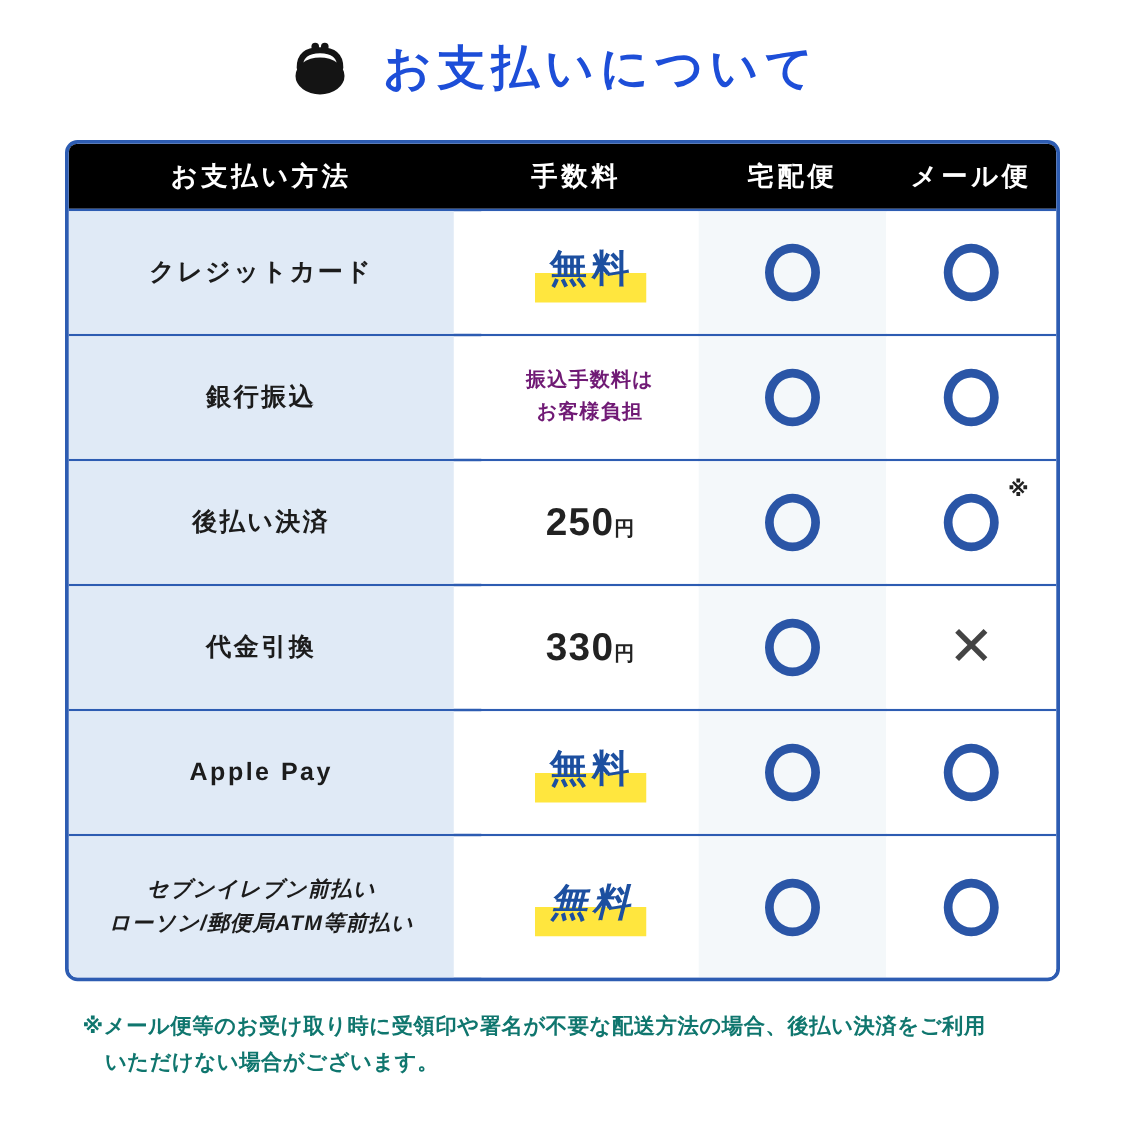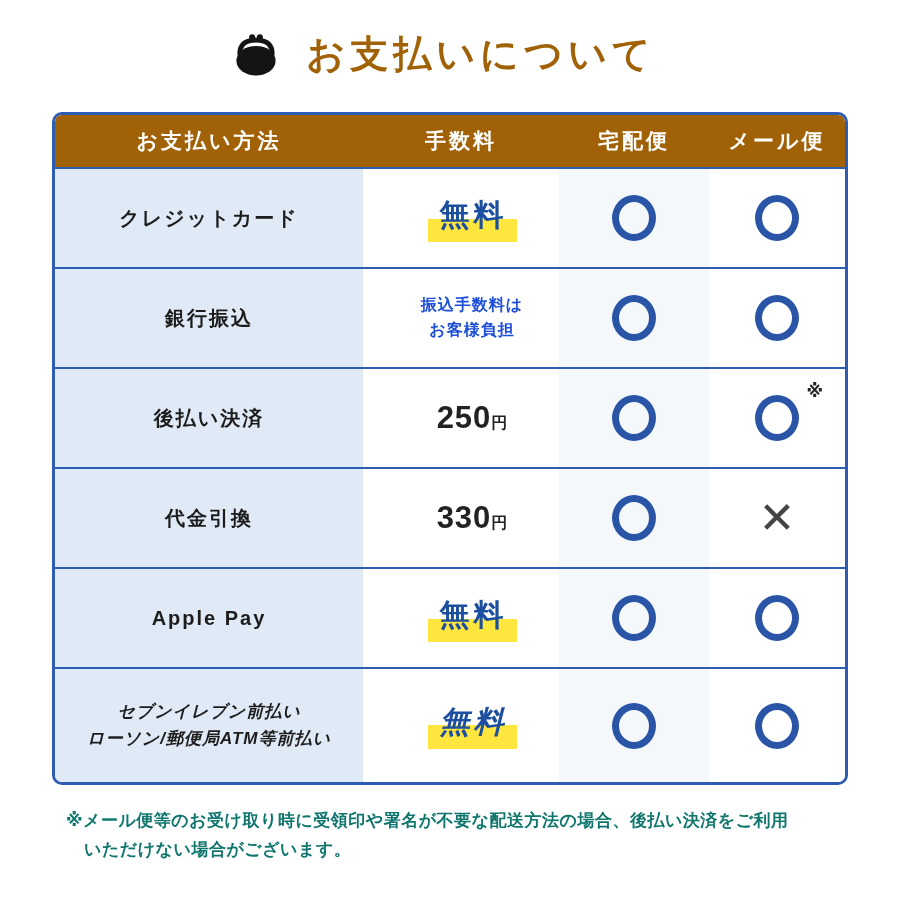--- a/index.html
+++ b/index.html
@@ -7,48 +7,48 @@
     width:900px;height:900px;background:#ffffff;
     font-family:"Liberation Sans","DejaVu Sans",sans-serif;
     color:#1a1a1a;overflow:hidden;
   }
   
   .title-wrap{
     display:flex;align-items:center;justify-content:center;
     gap:14px;padding-top:26px;height:56px;
   }
   .title-wrap h1{
-    margin:12px;font-size:38px;font-weight:800;letter-spacing:5px;color:#a16207;
+    margin:12px;font-size:38px;font-weight:800;letter-spacing:5px;color:#1d4ed8;
   }
   .purse-icon{width:48px;height:44px;flex:0 0 auto;margin-top:2px;}
   
   .pay-table{
     width:790px;margin:30px auto 0;
     border:3px solid #2d5cb2;border-radius:10px;overflow:hidden;
     background:#ffffff;
   }
   .row{display:grid;grid-template-columns:308px 196px 150px 136px;}
-  .row.head{background:#a16207;height:52px;}
+  .row.head{background:#000000;height:52px;}
   .row.body-row{height:98px;border-top:2px solid #2d5cb2;}
   .row.body-row.tall{height:113px;font-style:italic;}
   .cell{display:flex;flex-direction:column;align-items:center;justify-content:center;text-align:center;}
   .head .cell{color:#ffffff;font-size:21px;font-weight:700;letter-spacing:3px;}
   .c1{background:#e0eaf6;}
   .c2{background:#ffffff;margin-left:22px;}
   .c3{background:#f4f8fa;}
   .c4{background:#ffffff;}
   .method{font-size:20px;font-weight:700;letter-spacing:2px;color:#1c1c1c;line-height:1.55;}
   .method.small{font-size:17px;letter-spacing:1px;}
   
   .free{
     display:inline-block;font-size:30px;font-weight:800;letter-spacing:4px;color:#1c4fa0;
     padding:0 9px 6px 12px;
     background:linear-gradient(to bottom,rgba(0,0,0,0) 50%,#ffe63e 50%);
   }
-  .fee-note{font-size:16px;font-weight:700;color:#1d4ed8;line-height:1.55;letter-spacing:1px;}
+  .fee-note{font-size:16px;font-weight:700;color:#701a75;line-height:1.55;letter-spacing:1px;}
   .price{font-size:31px;font-weight:800;color:#222;letter-spacing:1px;}
   .price .unit{font-size:16px;font-weight:700;letter-spacing:0;}
   
   .mark-wrap{position:relative;display:inline-block;line-height:0;}
   .circle-mark{
     width:30px;height:32px;border:7px solid #2a55a6;border-radius:50%;
     display:inline-block;
   }
   .cross-mark{font-size:44px;font-weight:400;color:#444;line-height:1;}
   .sup-note{

